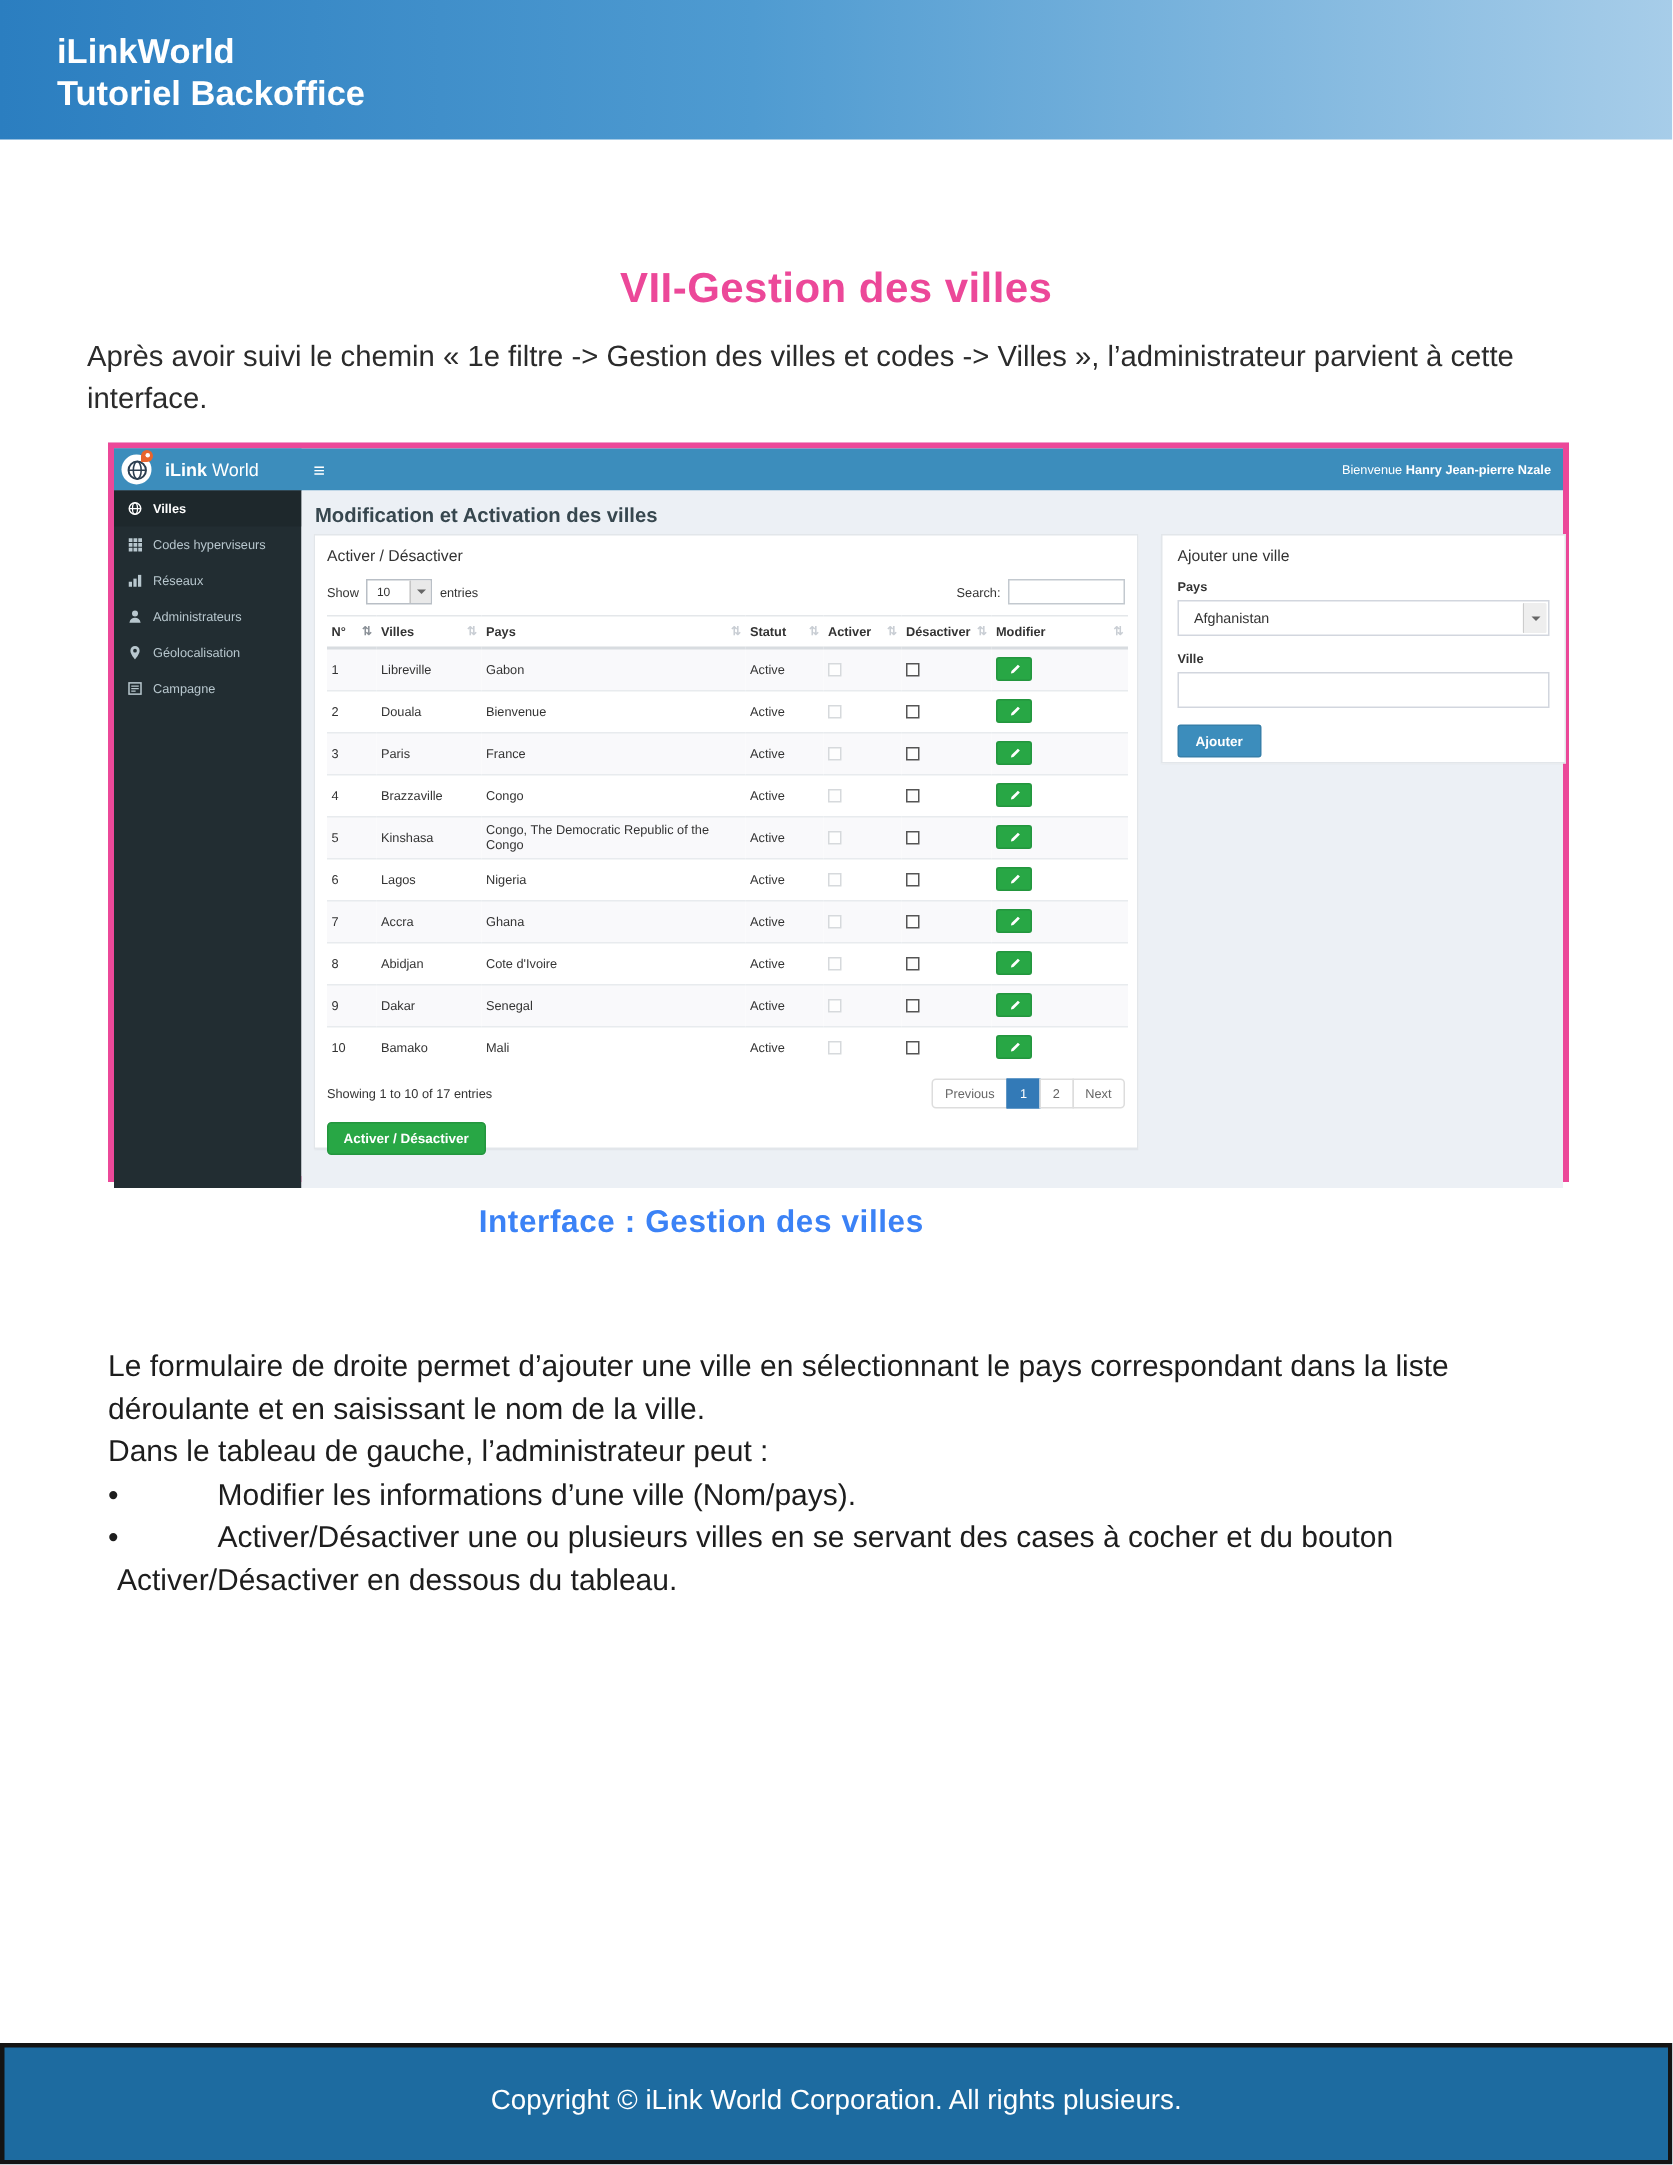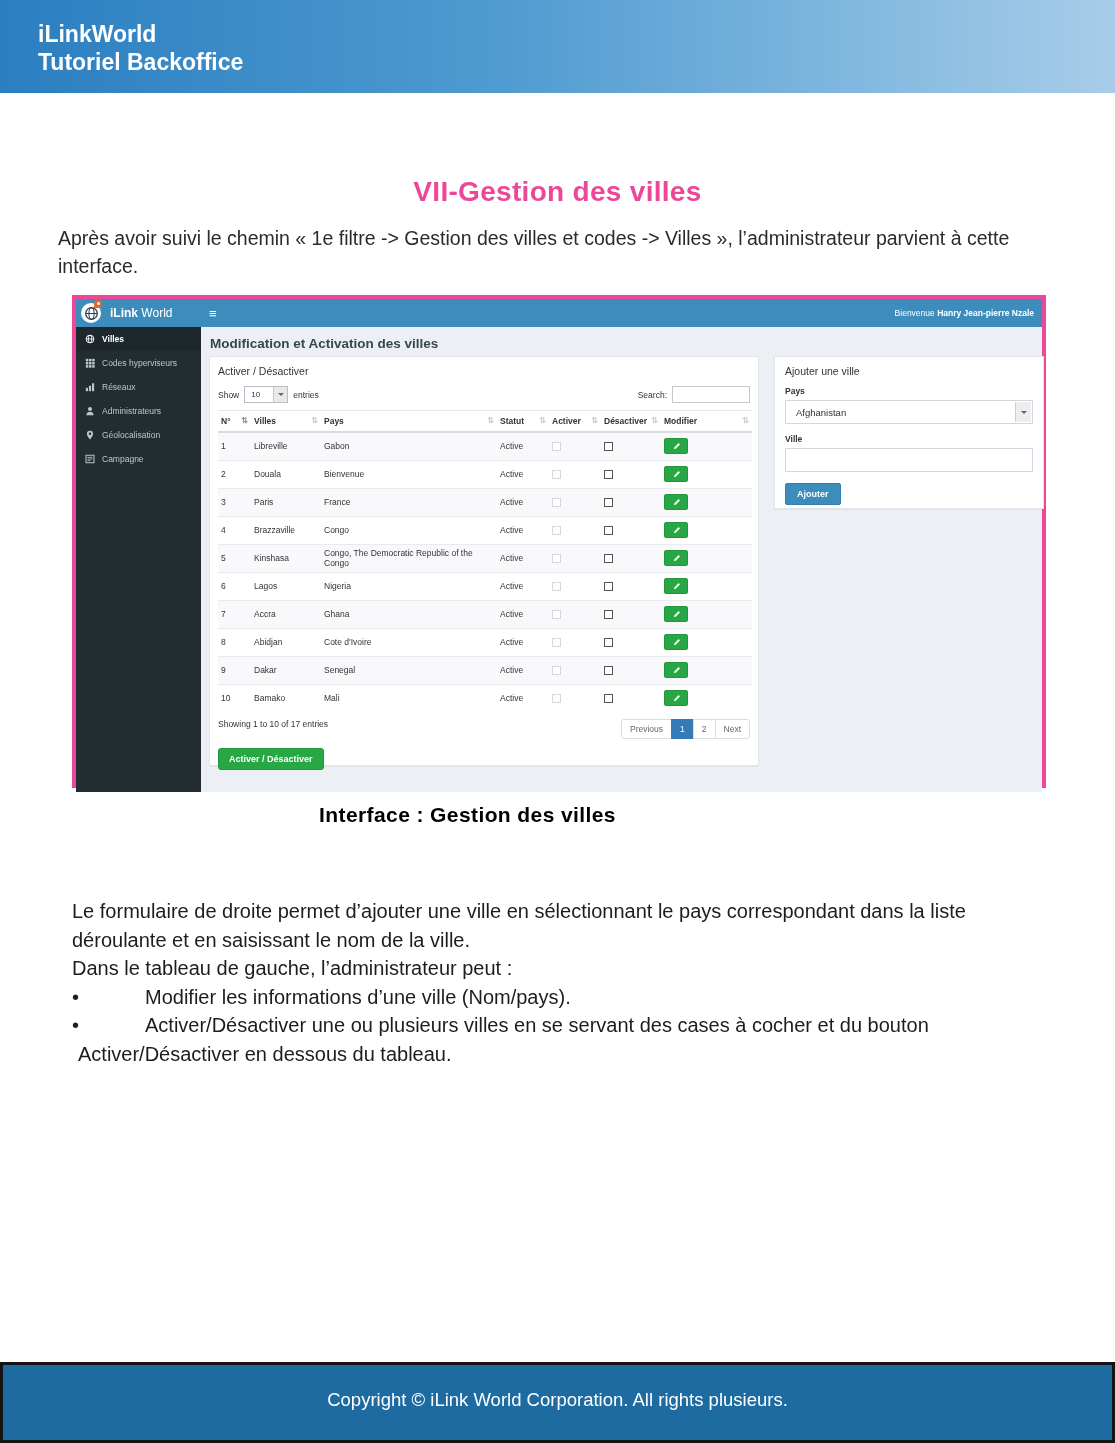--- a/index.html
+++ b/index.html
@@ -10,21 +10,21 @@
   .doc-header { position:absolute; left:0; top:0; width:1115px; height:93px;
     background:linear-gradient(90deg,#2b7ec0 0%,#4f9bd1 45%,#a7cde9 100%);
     color:#fff; padding:20px 0 0 38px; }
   .doc-header .l1 { font-size:23px; font-weight:700; line-height:28px; }
   .doc-header .l2 { font-size:23px; font-weight:600; line-height:28px; }
   .doc-title { position:absolute; left:0; top:176px; width:1115px; text-align:center;
     font-size:28px; font-weight:700; color:#ec4899; letter-spacing:.3px; }
   .intro { position:absolute; left:58px; top:224px; width:995px; font-size:19.5px;
     line-height:28px; color:#2b2b2b; }
   .caption { position:absolute; left:0; top:803px; width:935px; text-align:center;
-    font-size:21px; font-weight:700; color:#000000; letter-spacing:.4px; }
+    font-size:21px; font-weight:700; color:#3b82f6; letter-spacing:.4px; }
   .body-text { position:absolute; left:72px; top:897px; width:968px; font-size:20px;
     line-height:28.5px; color:#1d1d1d; }
   .body-text .brow { display:flex; }
   .body-text .bullet { width:73px; flex:0 0 73px; }
   .body-text .cont { padding-left:6px; }
   .doc-footer { position:absolute; left:0; top:1362px; width:1115px; height:81px;
     background:#1d6ba0; border:3px solid #141414; color:#fff; text-align:center;
     padding-top:24px; font-size:18.5px; }
 
   
@@ -77,21 +77,21 @@
   table.grid th .sort { float:right; color:#c9ced4; font-size:8px; }
   table.grid th:first-child .sort { color:#8a9097; }
   table.grid td { padding:0 3px; height:28px; border-top:1px solid #e8ebee; }
   table.grid tr.odd td { background:#f9f9fb; }
   .cb { display:inline-block; width:9px; height:9px; background:#fefefe; border:1px solid #d6d9dc; vertical-align:middle; }
   .cb.dark { border:1px solid #555; }
   .edit-btn { width:24px; height:16px; background:#28a745; border:1px solid #23963e; border-radius:2px;
     display:flex; align-items:center; justify-content:center; cursor:pointer; }
   .edit-btn svg { width:9px; height:9px; }
 
-  .table-foot { display:flex; justify-content:space-between; align-items:flex-start; margin-top:7px; font-size:8.5px; color:#333; }
+  .table-foot { display:flex; justify-content:space-between; align-items:center; margin-top:7px; font-size:8.5px; color:#333; }
   .pager { display:flex; }
   .pg { border:1px solid #ddd; background:#fff; color:#666; padding:4px 8px; font-size:8.5px; cursor:pointer; margin-left:-1px; }
   .pg.first { border-radius:3px 0 0 3px; }
   .pg.last { border-radius:0 3px 3px 0; }
   .pg.active { background:#337ab7; border-color:#337ab7; color:#fff; }
   .bulk-btn { display:inline-block; margin-top:9px; background:#28a745; color:#fff; font-size:9px; font-weight:700;
     padding:5px 10px; border-radius:3px; border:1px solid #23963e; cursor:pointer; }
 
   .form-label { font-size:8.5px; font-weight:700; color:#333; margin:10px 0 4px; }
   .form-select { display:flex; height:24px; border:1px solid #d2d6de; background:#fff; align-items:stretch; }

